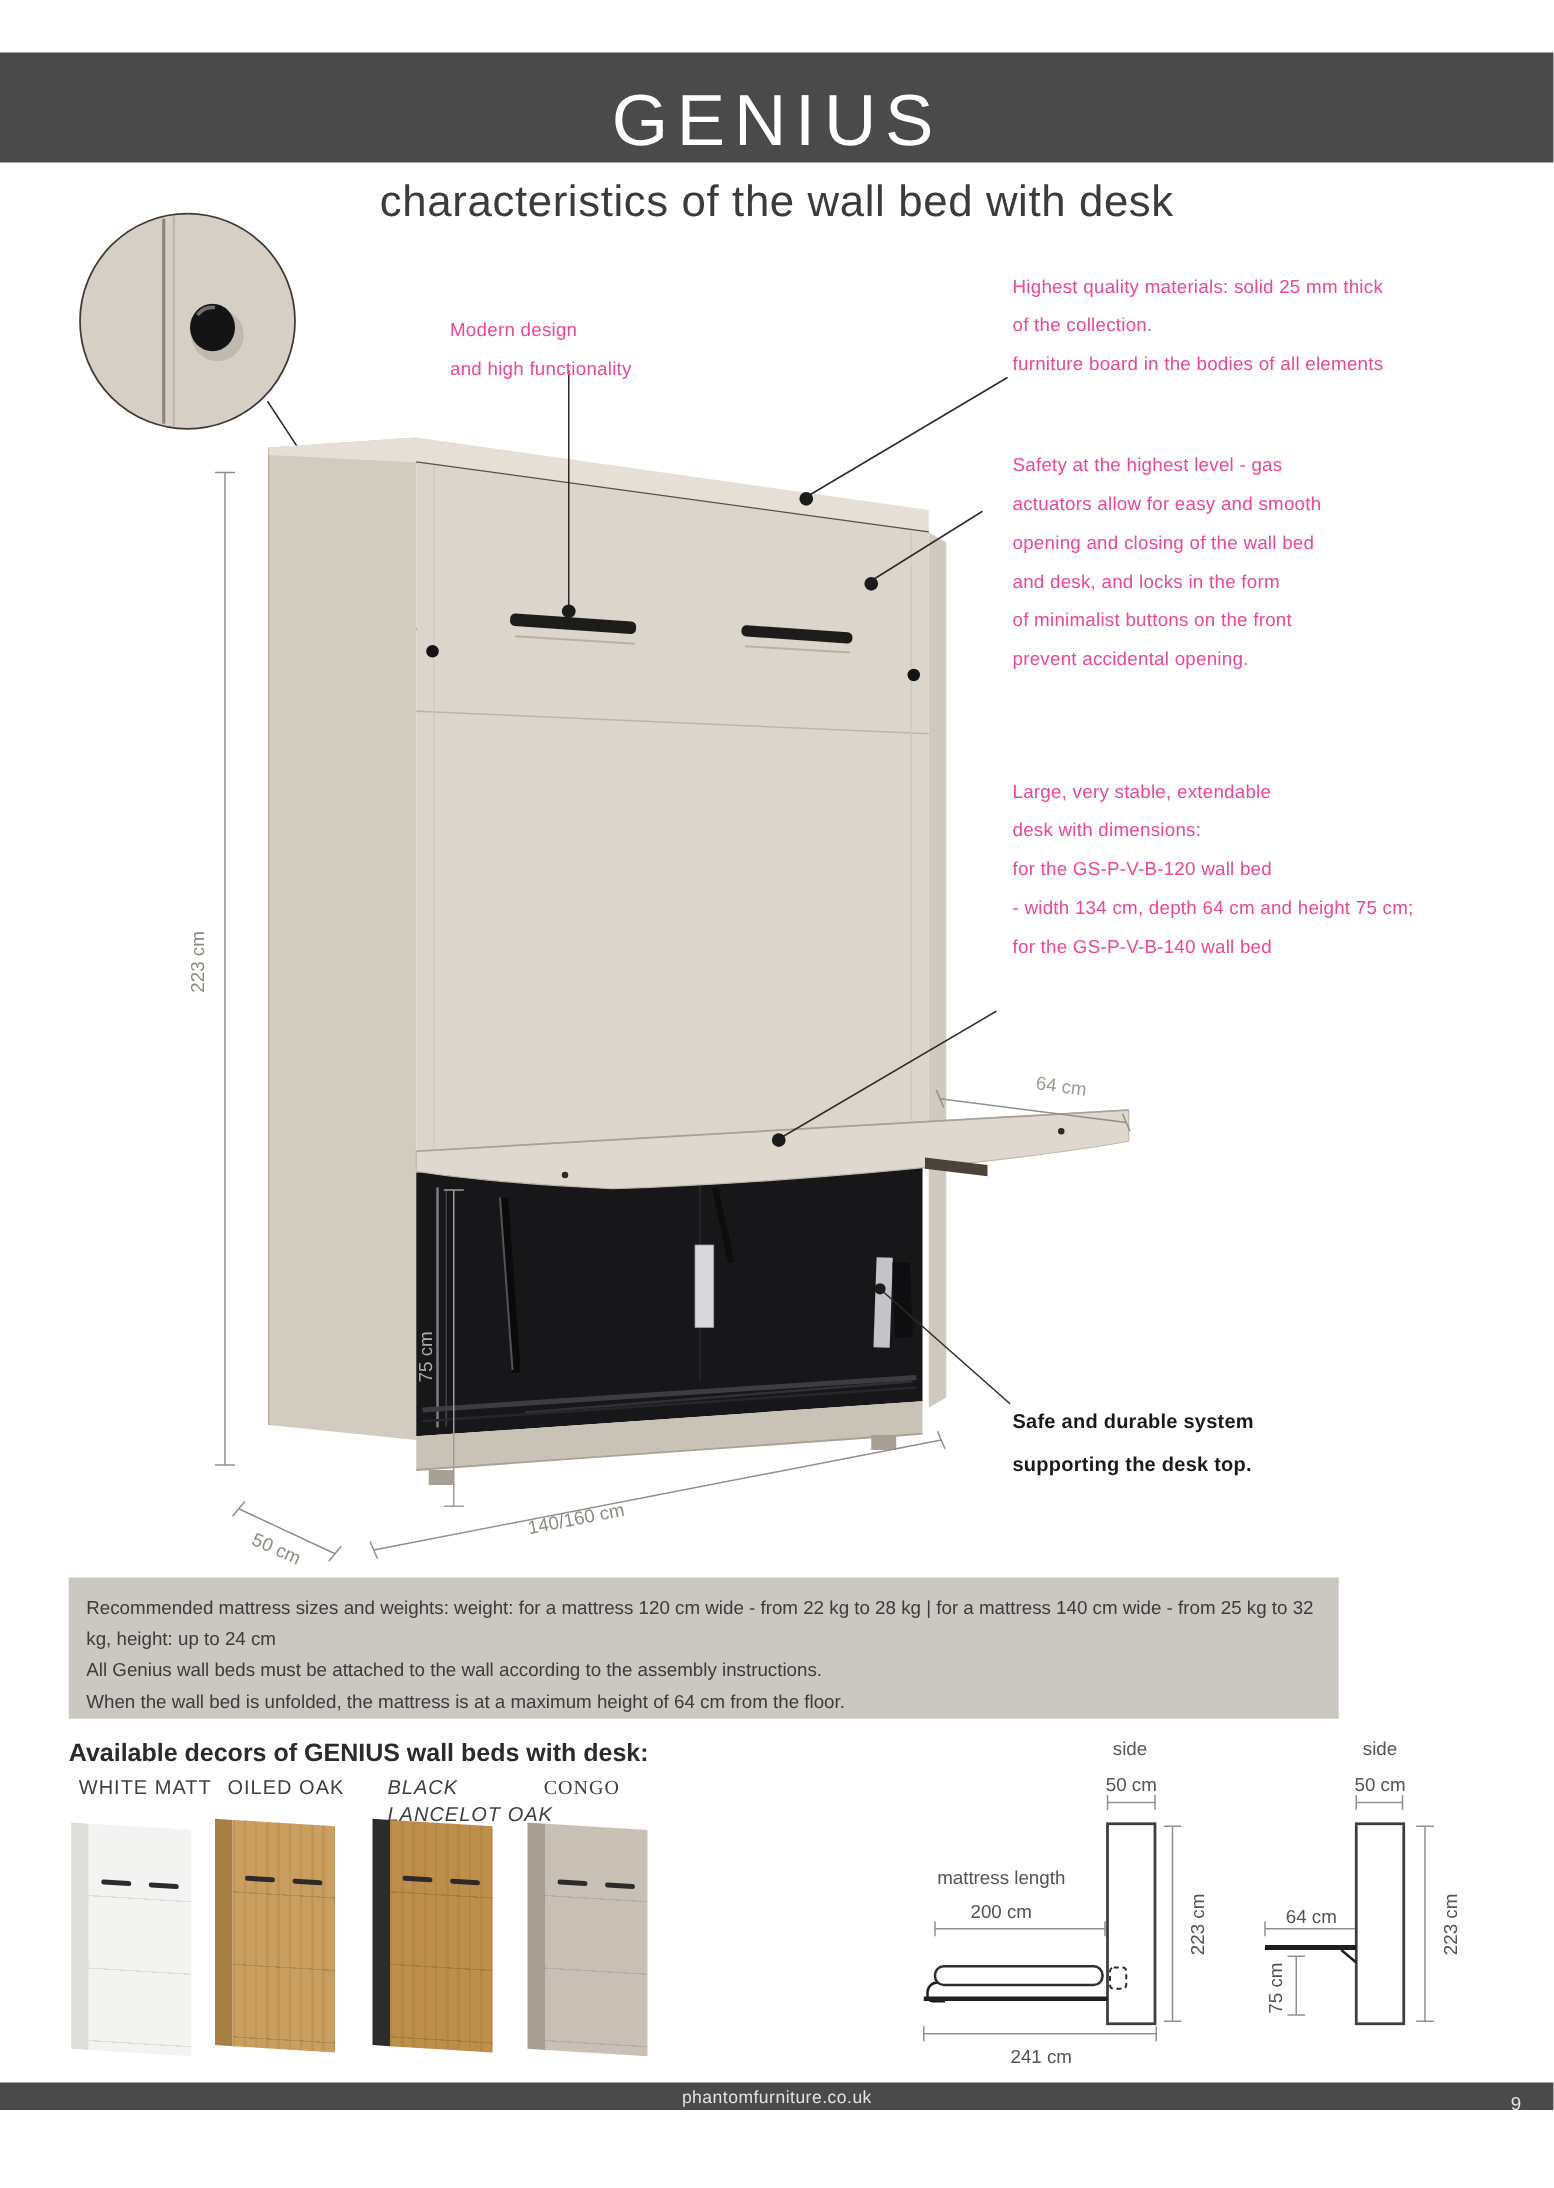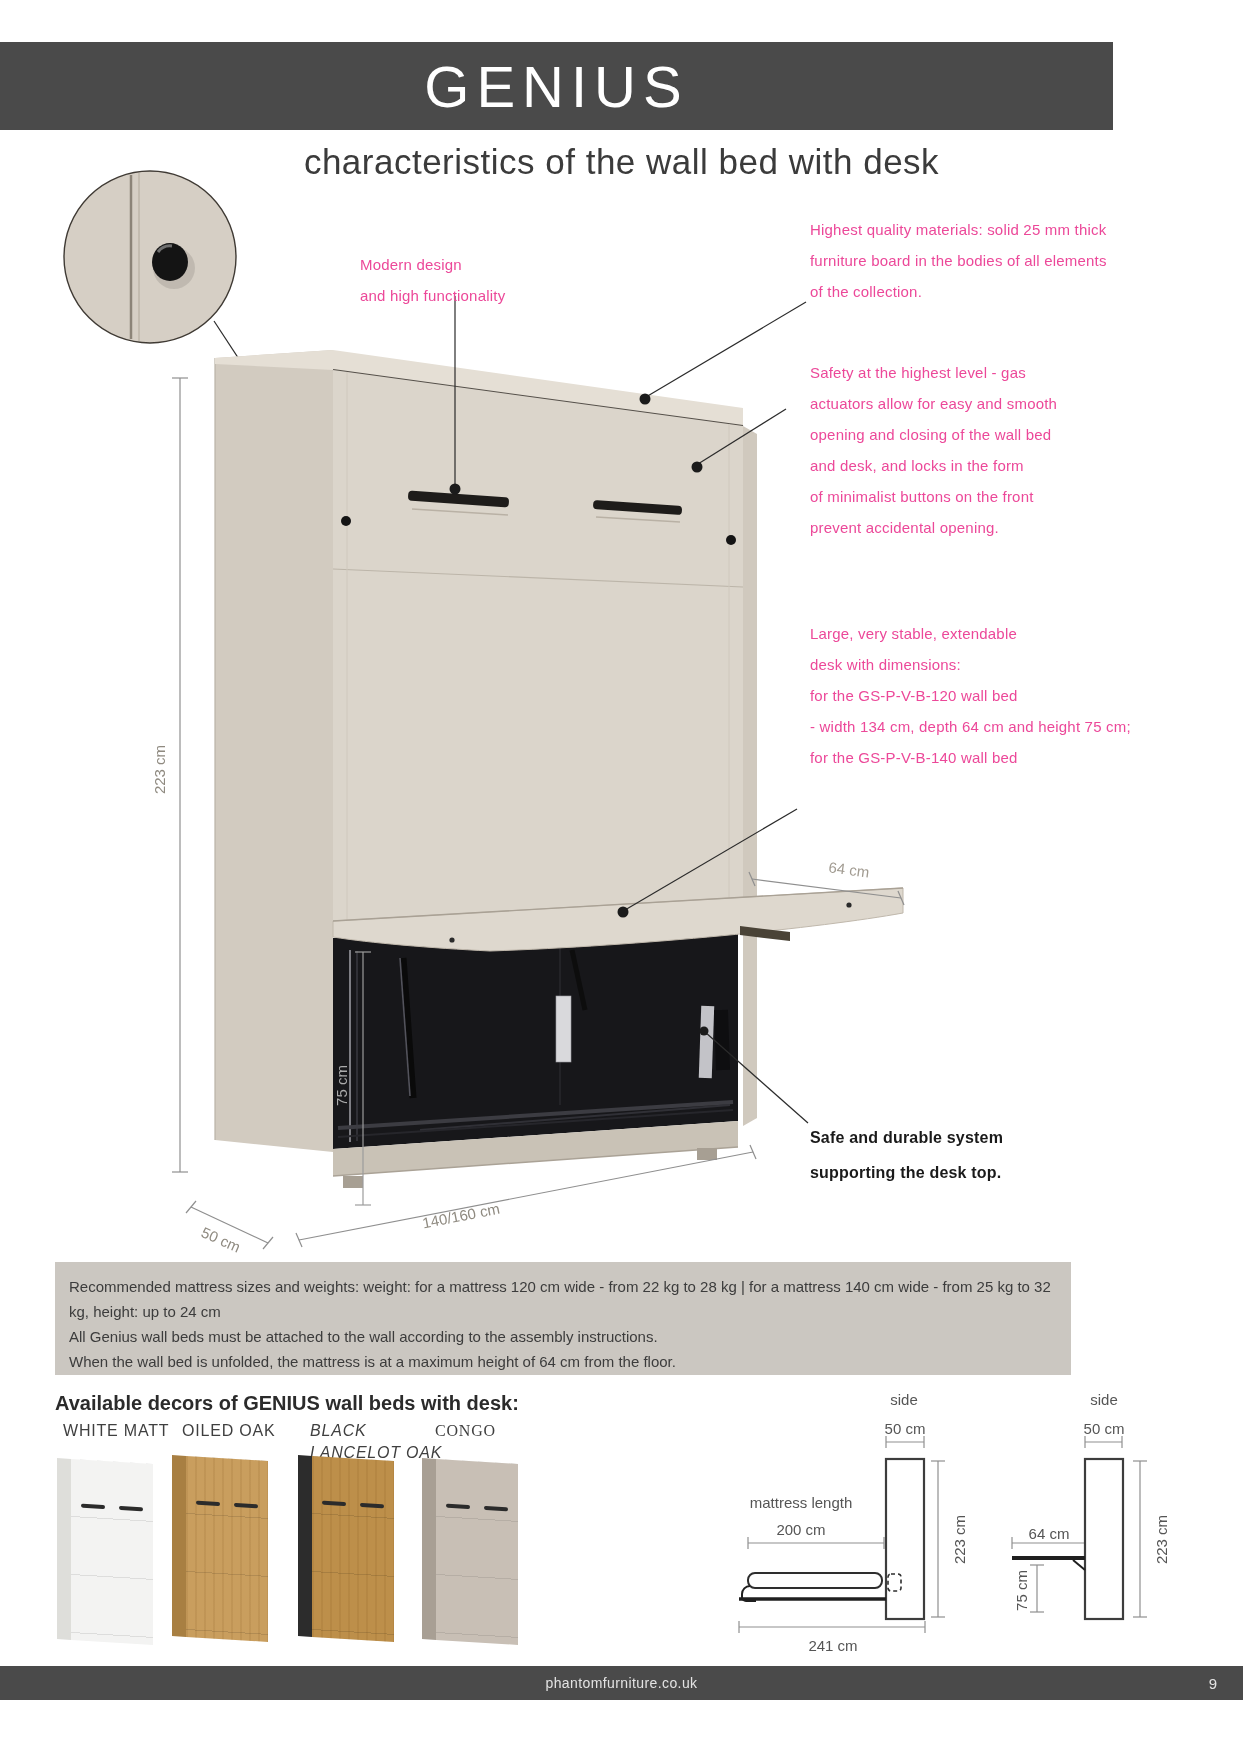--- a/index.html
+++ b/index.html
@@ -1,22 +1,22 @@
 <!DOCTYPE html>
 <html style="--header-bar: #4a4a4a; --bed-face: #dbd5cb; --bed-side: #d2cbc0; --bed-lid: #e5dfd5; --bed-dark: #17171a; --info-box-bg: #cbc7c1; --text-dark: #3d3d3d;"><head>
 <meta charset="utf-8">
 <style>
   html,body{margin:0;padding:0;background:#ffffff;}
   #page{position:relative;width:1243px;height:1750px;background:#fff;overflow:hidden;
         font-family:"Liberation Sans", sans-serif;color:#3d3d3d;}
   svg{position:absolute;left:0;top:0;}
 
   
-  .header-bar{position:absolute;left:0;top:42px;width:1113px;height:88px;
-              background:var(--header-bar,#4a4a4a);display:flex;align-items:center;justify-content:center;}
+  .header-bar{position:absolute;left:0;top:42px;width:1243px;height:88px;
+              background:var(--header-bar,#4a4a4a);display:flex;align-items:flex-end;justify-content:center;}
   .header-title{color:#fff;font-size:58px;font-weight:300;letter-spacing:7px;}
   .subtitle{position:absolute;left:0;top:142px;width:1243px;text-align:center;
             font-size:35px;font-weight:400;color:#3b3b3b;letter-spacing:0.5px;}
 
   
   .note{position:absolute;font-size:15px;line-height:31px;color:#ec4899;letter-spacing:0.2px;}
   .note div{white-space:nowrap;}
   .note.bold{font-weight:bold;color:#1a1a1a;font-size:16px;line-height:35px;}
 
   
@@ -38,21 +38,21 @@
   .thumb-side{position:absolute;left:0;top:0;width:14px;height:100%;background:var(--side,#ccc);}
   .thumb-face{position:absolute;left:14px;top:0;right:0;height:100%;background:var(--face,#eee);
               background-image:repeating-linear-gradient(180deg, transparent 0 57px, rgba(0,0,0,.09) 57px 58px);}
   .thumb-face.grain{background-image:
       repeating-linear-gradient(90deg, rgba(110,65,10,.10) 0 2px, transparent 2px 9px),
       repeating-linear-gradient(180deg, transparent 0 57px, rgba(0,0,0,.12) 57px 58px);}
   .handles{position:absolute;left:0;right:0;top:44px;display:flex;justify-content:center;gap:14px;}
   .handles span{width:24px;height:4px;background:#2b2b2b;border-radius:2px;}
 
   
-  .footer-bar{position:absolute;left:0;top:1666px;width:1243px;height:34px;
+  .footer-bar{position:absolute;left:0;top:1666px;width:1243px;height:22px;
               background:var(--header-bar,#4a4a4a);display:flex;align-items:center;justify-content:center;}
   .footer-url{color:#e3e3e3;font-size:14px;letter-spacing:0.4px;}
   .footer-page{position:absolute;right:26px;top:0;height:34px;display:flex;align-items:center;
                color:#e3e3e3;font-size:15px;}
 </style>
 </head>
 <body>
 
 <div id="page">
 
@@ -199,22 +199,22 @@
   </div>
   <div class="subtitle">characteristics of the wall bed with desk</div>
 
   <div class="note" style="left:360px;top:236px;margin-top:13px;">
     <div>Modern design</div>
     <div>and high functionality</div>
   </div>
 
   <div class="note" style="left:810px;top:214px;">
     <div>Highest quality materials: solid 25 mm thick</div>
+    <div>of the collection.</div>
     <div>furniture board in the bodies of all elements</div>
-    <div>of the collection.</div>
   </div>
 
   <div class="note" style="left:810px;top:357px;">
     <div>Safety at the highest level - gas</div>
     <div>actuators allow for easy and smooth</div>
     <div>opening and closing of the wall bed</div>
     <div>and desk, and locks in the form</div>
     <div>of minimalist buttons on the front</div>
     <div>prevent accidental opening.</div>
   </div>

